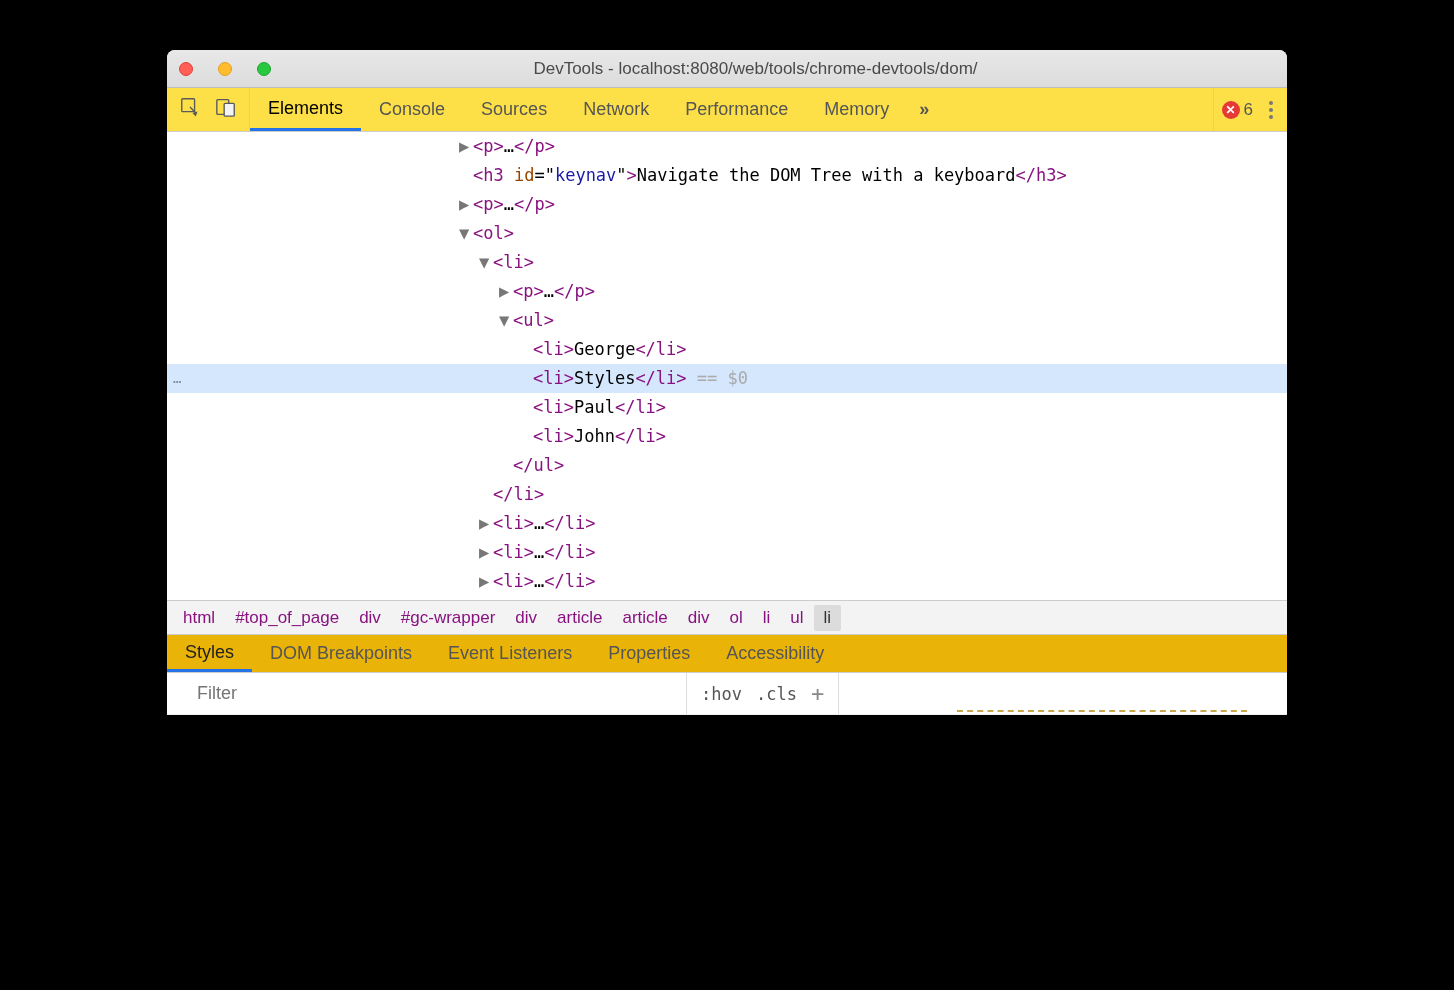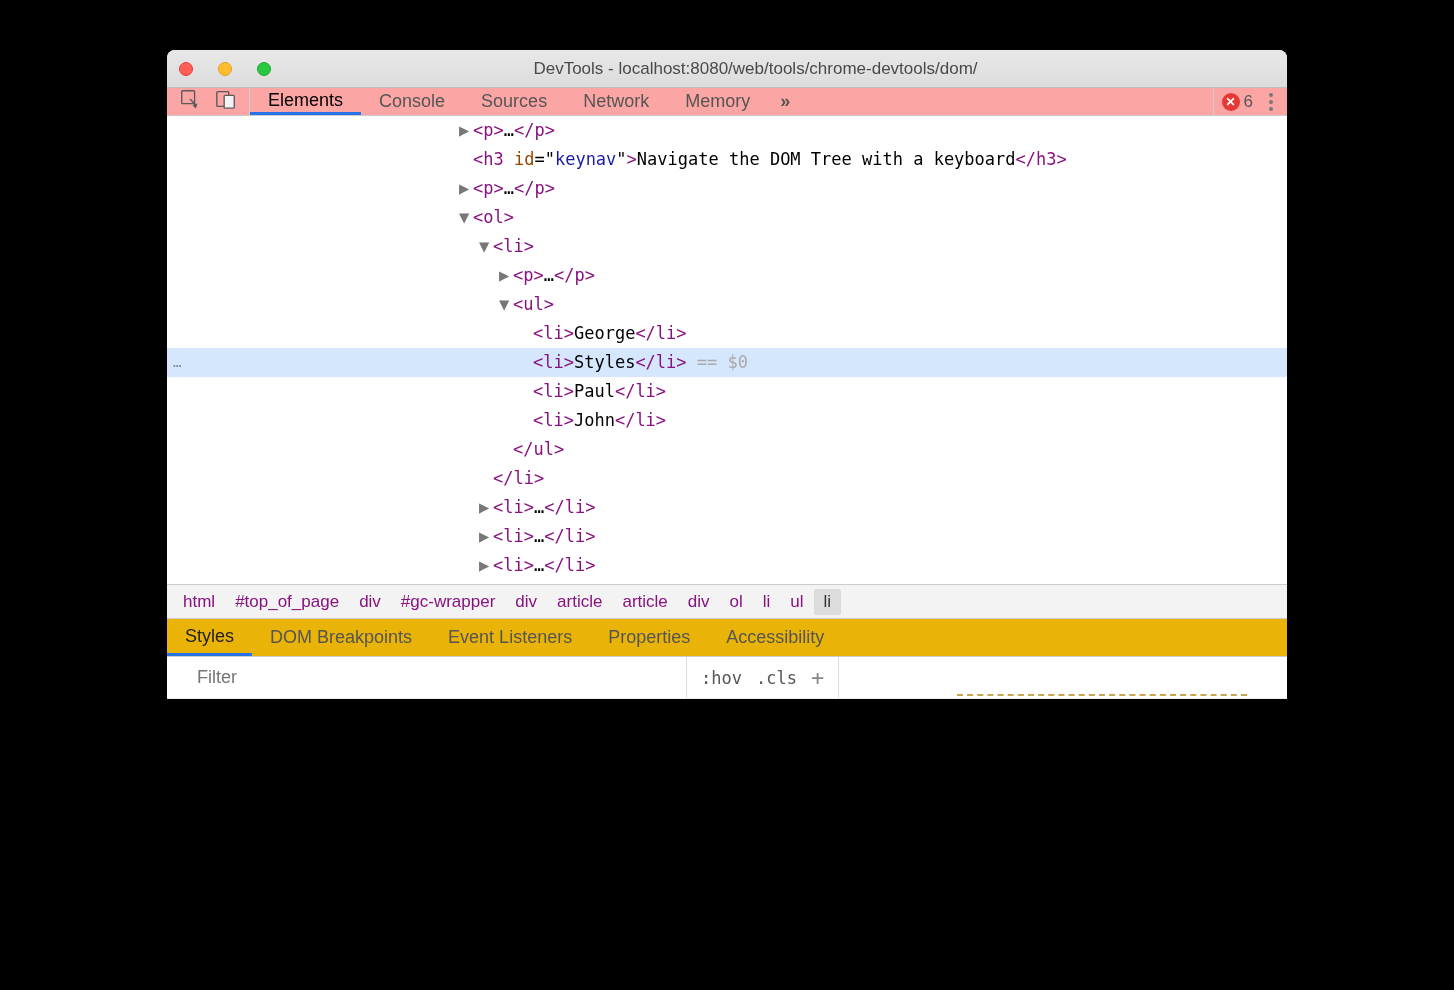--- a/index.html
+++ b/index.html
@@ -31,22 +31,22 @@
 }
 .traffic { width:14px; height:14px; border-radius:50%; }
 .t-close{background:#ff5f57;border:1px solid #e14137;}
 .t-min{background:#ffbd2e;border:1px solid #e0a024;}
 .t-max{background:#28c940;border:1px solid #22a532;}
 .titlebar-title{
   flex:1; text-align:center; font-size:17px; color:#4a4a4a;
   margin-left:-60px;
 }
 .toolbar{
-  height:28px;
-  background:#fca5a5;
+  height:44px;
+  background:#fde047;
   border-bottom:1px solid #ccc;
   display:flex;
   align-items:center;
   font-size:18px;
   color:#555;
 }
 .tool-icons{display:flex;align-items:center;padding:0 12px;gap:14px;border-right:1px solid #ccc;height:100%;}
 .tool-icons svg{width:22px;height:22px;fill:none;stroke:#5a5a5a;stroke-width:1.5;}
 .tabs{display:flex;align-items:stretch;height:100%;flex:1;}
 .tab{padding:0 18px;display:flex;align-items:center;cursor:pointer;color:#555;}
@@ -128,20 +128,21 @@
             <rect x="2" y="4" width="13" height="16" rx="1"></rect>
             <rect x="10" y="8" width="11" height="14" rx="1" fill="#f3f3f3"></rect>
           </svg>
       </span>
     </div>
     <div class="tabs">
       <div class="tab active">Elements</div>
       <div class="tab">Console</div>
       <div class="tab">Sources</div>
       <div class="tab">Network</div>
+      <div class="tab">Performance</div>
       <div class="tab">Memory</div>
       <div class="tab-more">»</div>
     </div>
     <div class="toolbar-right">
       <div class="err-badge">
         <div class="err-icon">✕</div>
         <span>6</span>
       </div>
       <div class="kebab">
           <span></span>

